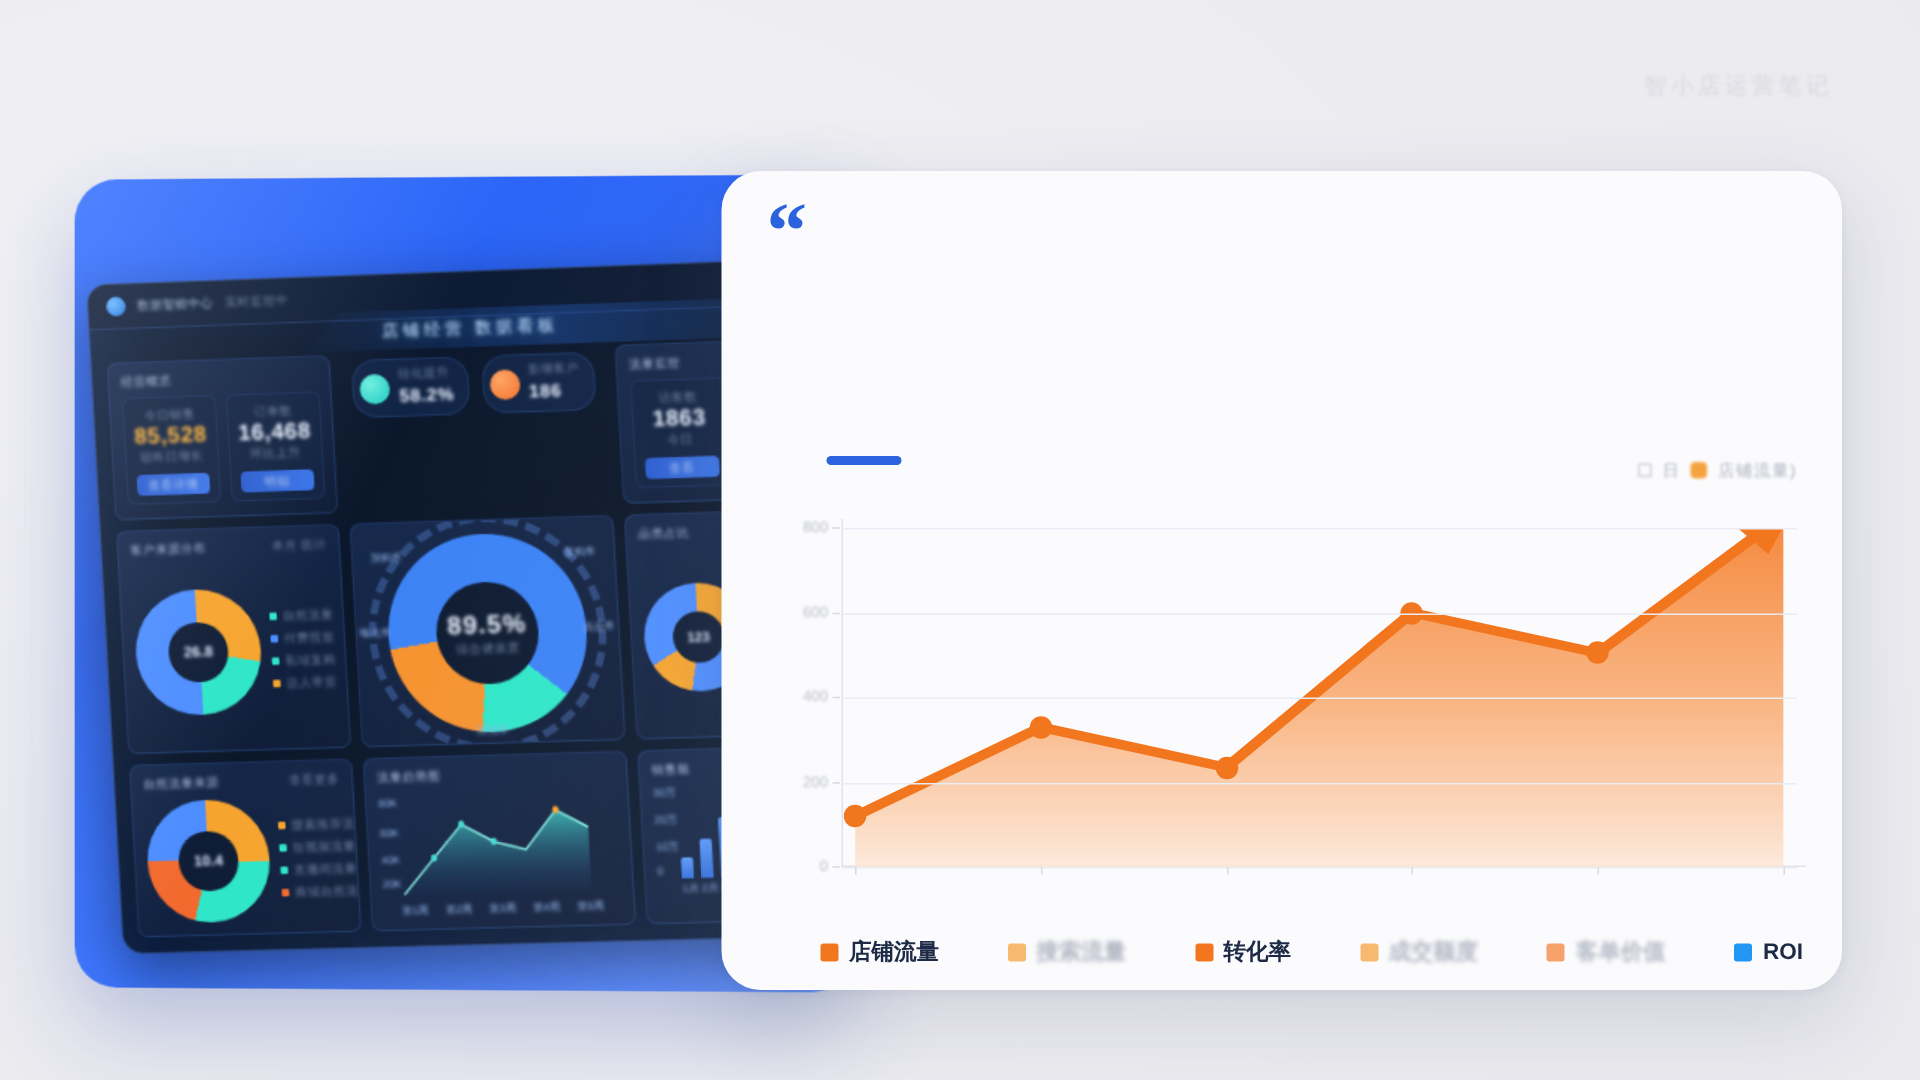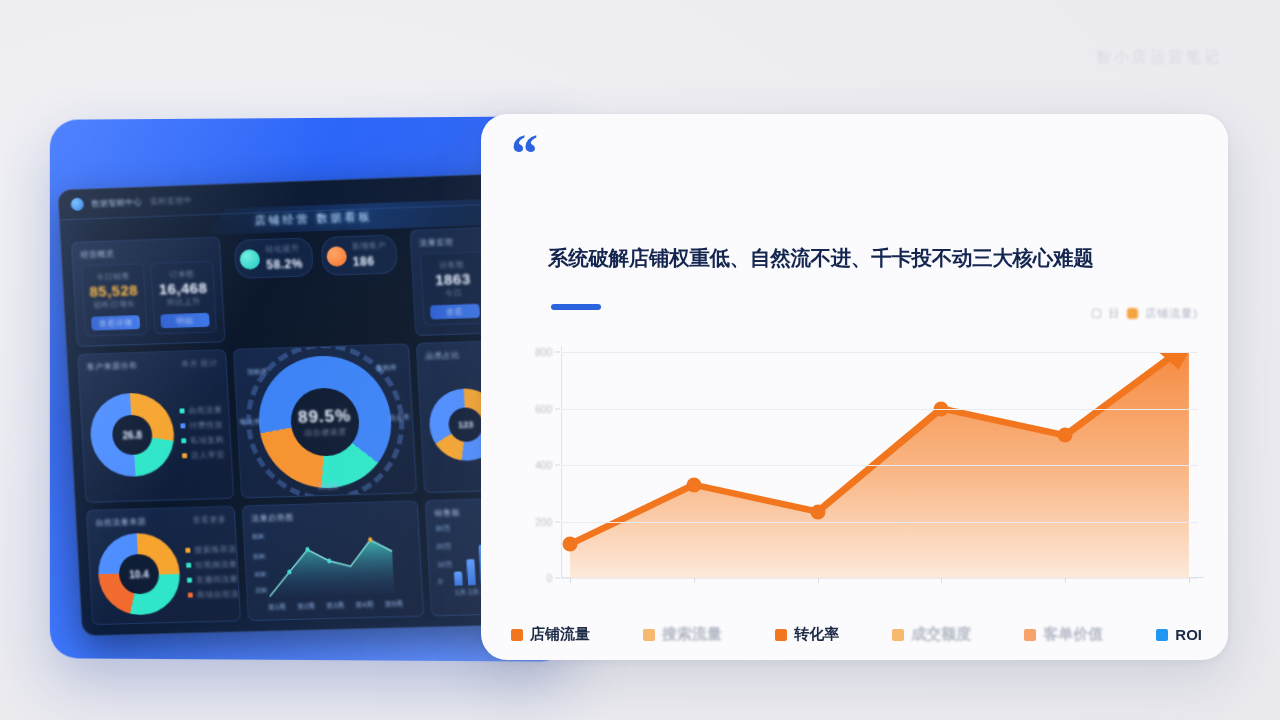--- a/index.html
+++ b/index.html
@@ -187,21 +187,21 @@
   .pt{
     position:absolute; width:15px;height:15px;border-radius:50%;
     background:#f2761e; transform:translate(-50%,50%);
   }
 
   
   .legend{
     position:absolute; left:30px; right:26px; bottom:16px;
     display:flex; align-items:center; justify-content:space-between;
   }
-  .leg{ display:flex; align-items:center; gap:7px; }
+  .leg{ display:flex; align-items:center; gap:7px;margin-left:36px; }
   .leg i{ width:12px;height:12px;border-radius:2px; display:block; flex:0 0 auto;}
   .leg span{ font-size:15px; font-weight:700; color:#1d2a45; white-space:nowrap;}
   .leg.blur span{ color:#b4b9c5; font-weight:600; filter:blur(1.3px); }
   .leg.blur i{ opacity:.75; }
 </style>
 </head>
 <body>
 
 <div class="watermark">智小店运营笔记</div>
 
@@ -474,21 +474,20 @@
         </div>
       </div>
 
     </div>
   </div>
 </div>
 
 <div class="white-card">
 
   <div class="quote">“</div>
-  <h2 class="subtitle">系统破解店铺权重低、自然流不进、千卡投不动三大核心难题</h2>
   <div class="underline"></div>
 
   <div class="chart-legend-top">
     <span class="clt-sq"></span>
     <span class="clt-tx">日</span>
     <span class="clt-dot"></span>
     <span class="clt-tx">店铺流量)</span>
   </div>
 
   <div class="chart">

